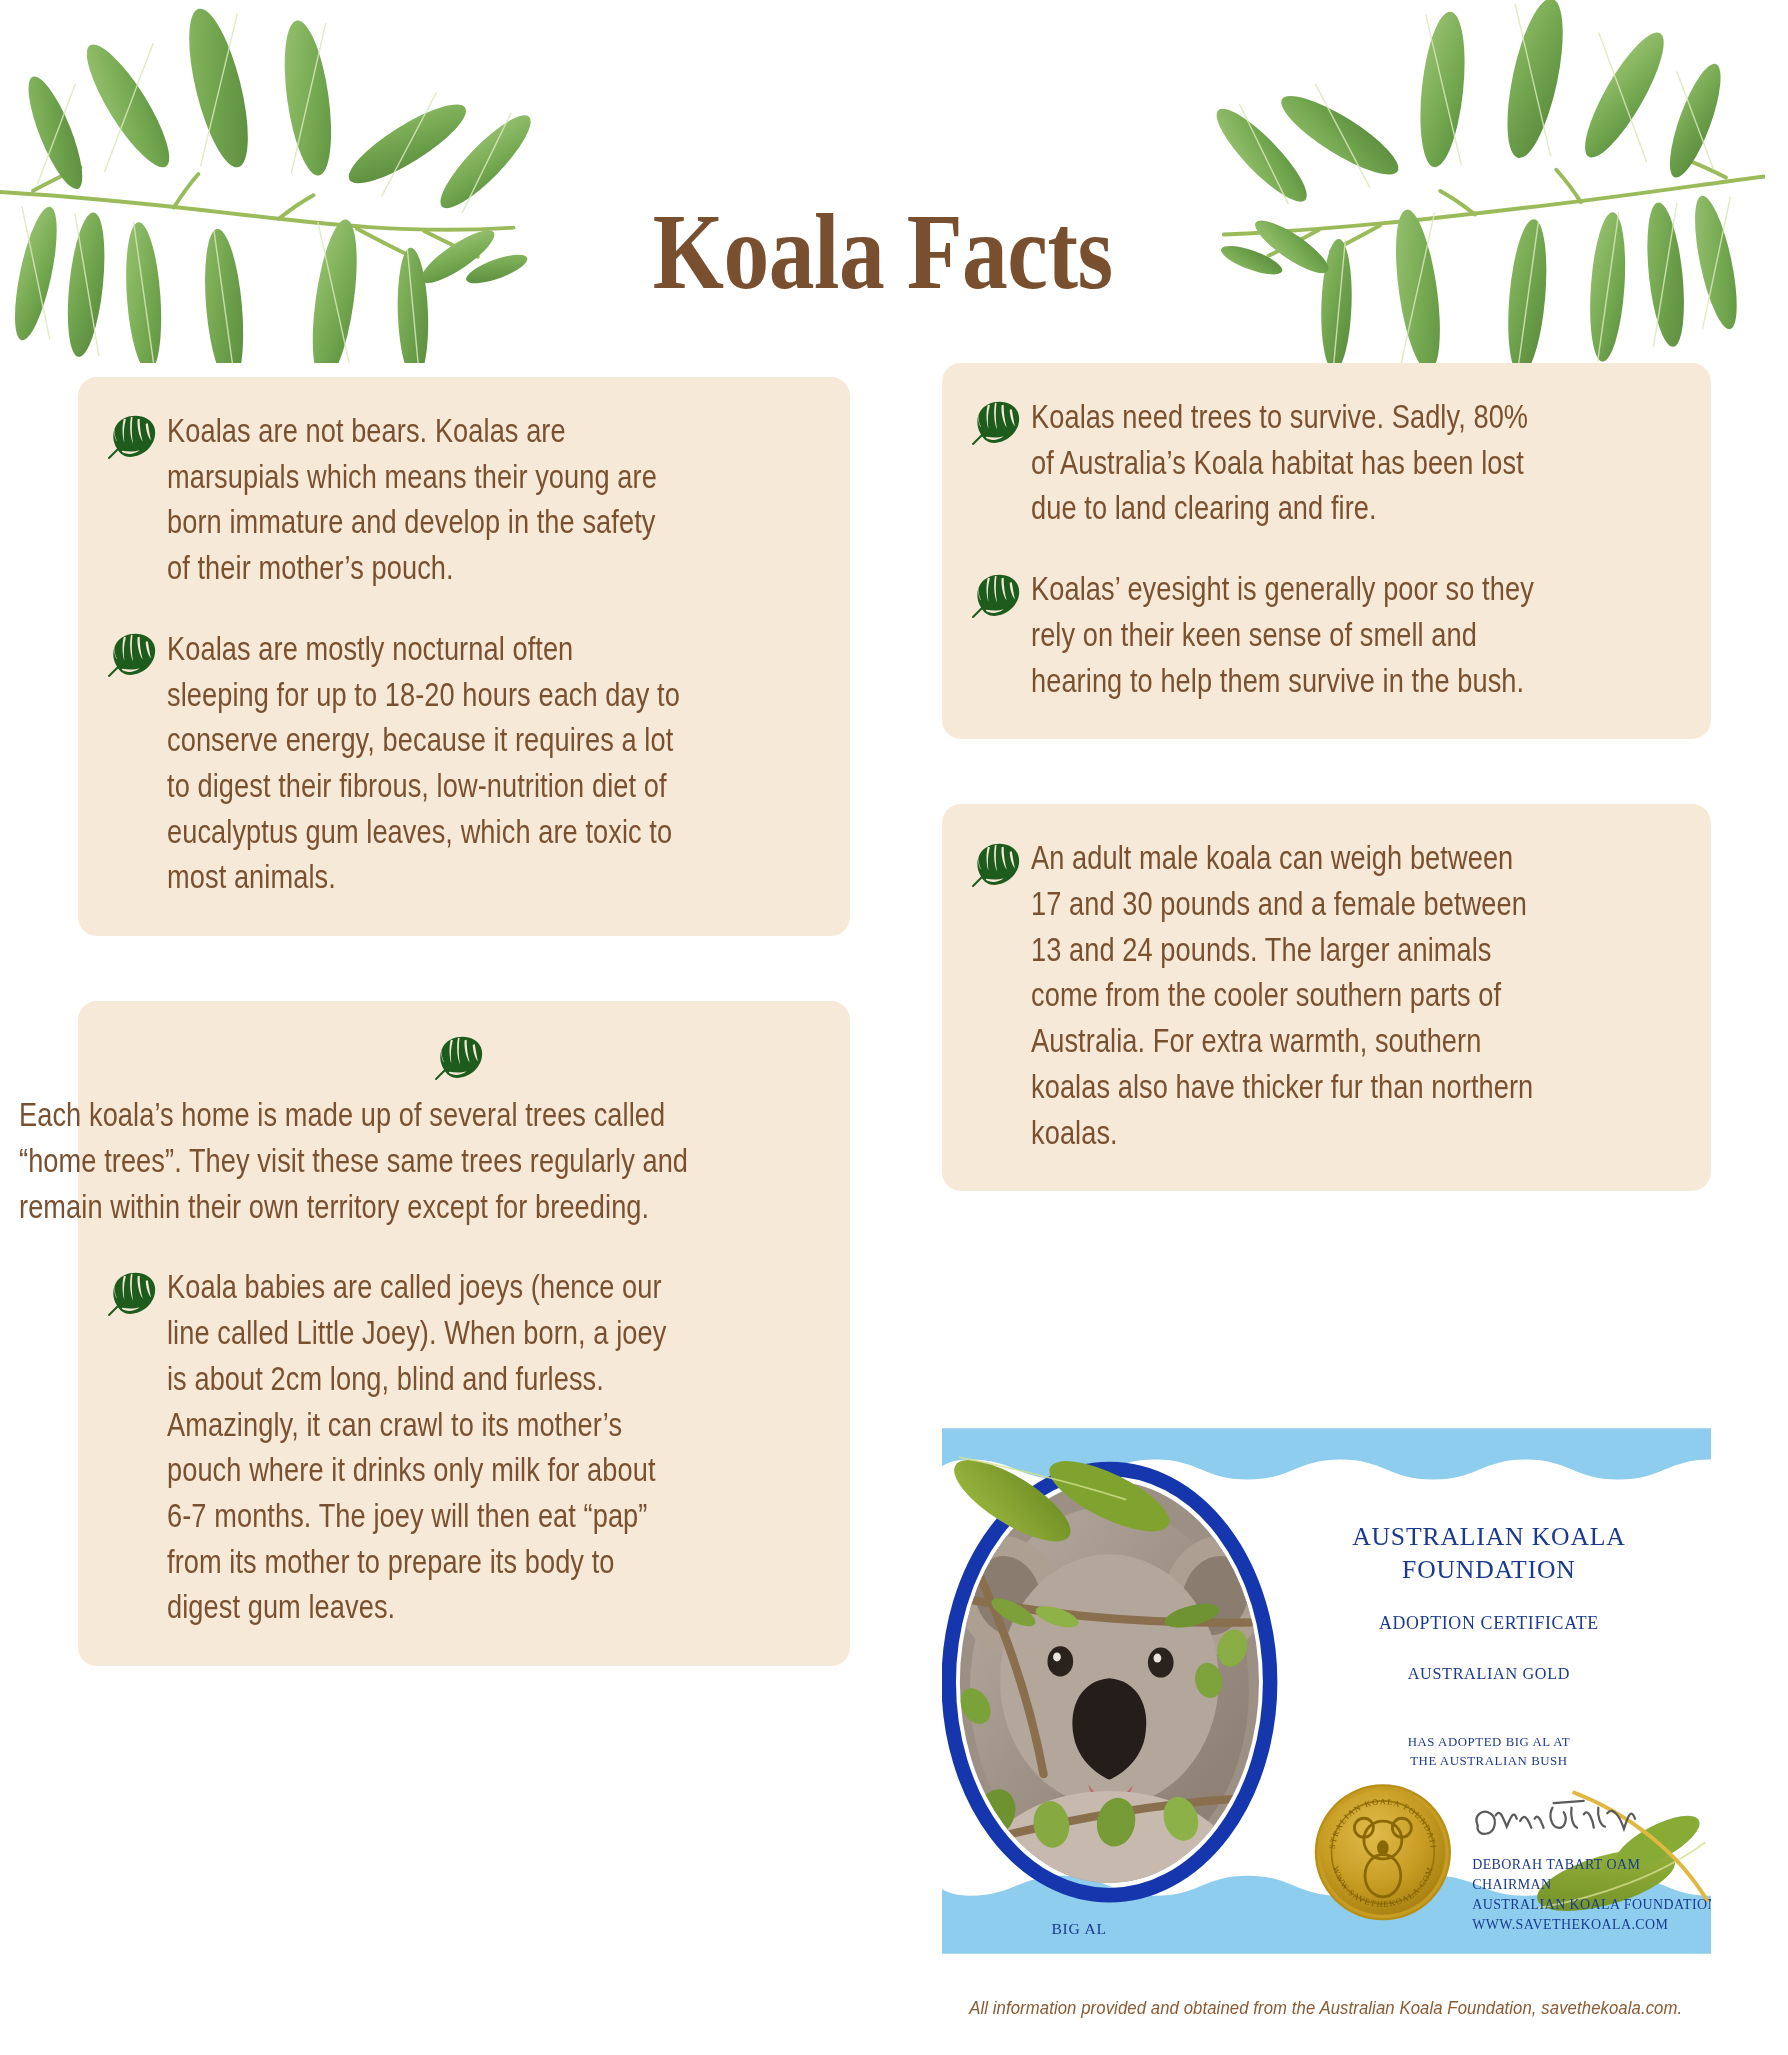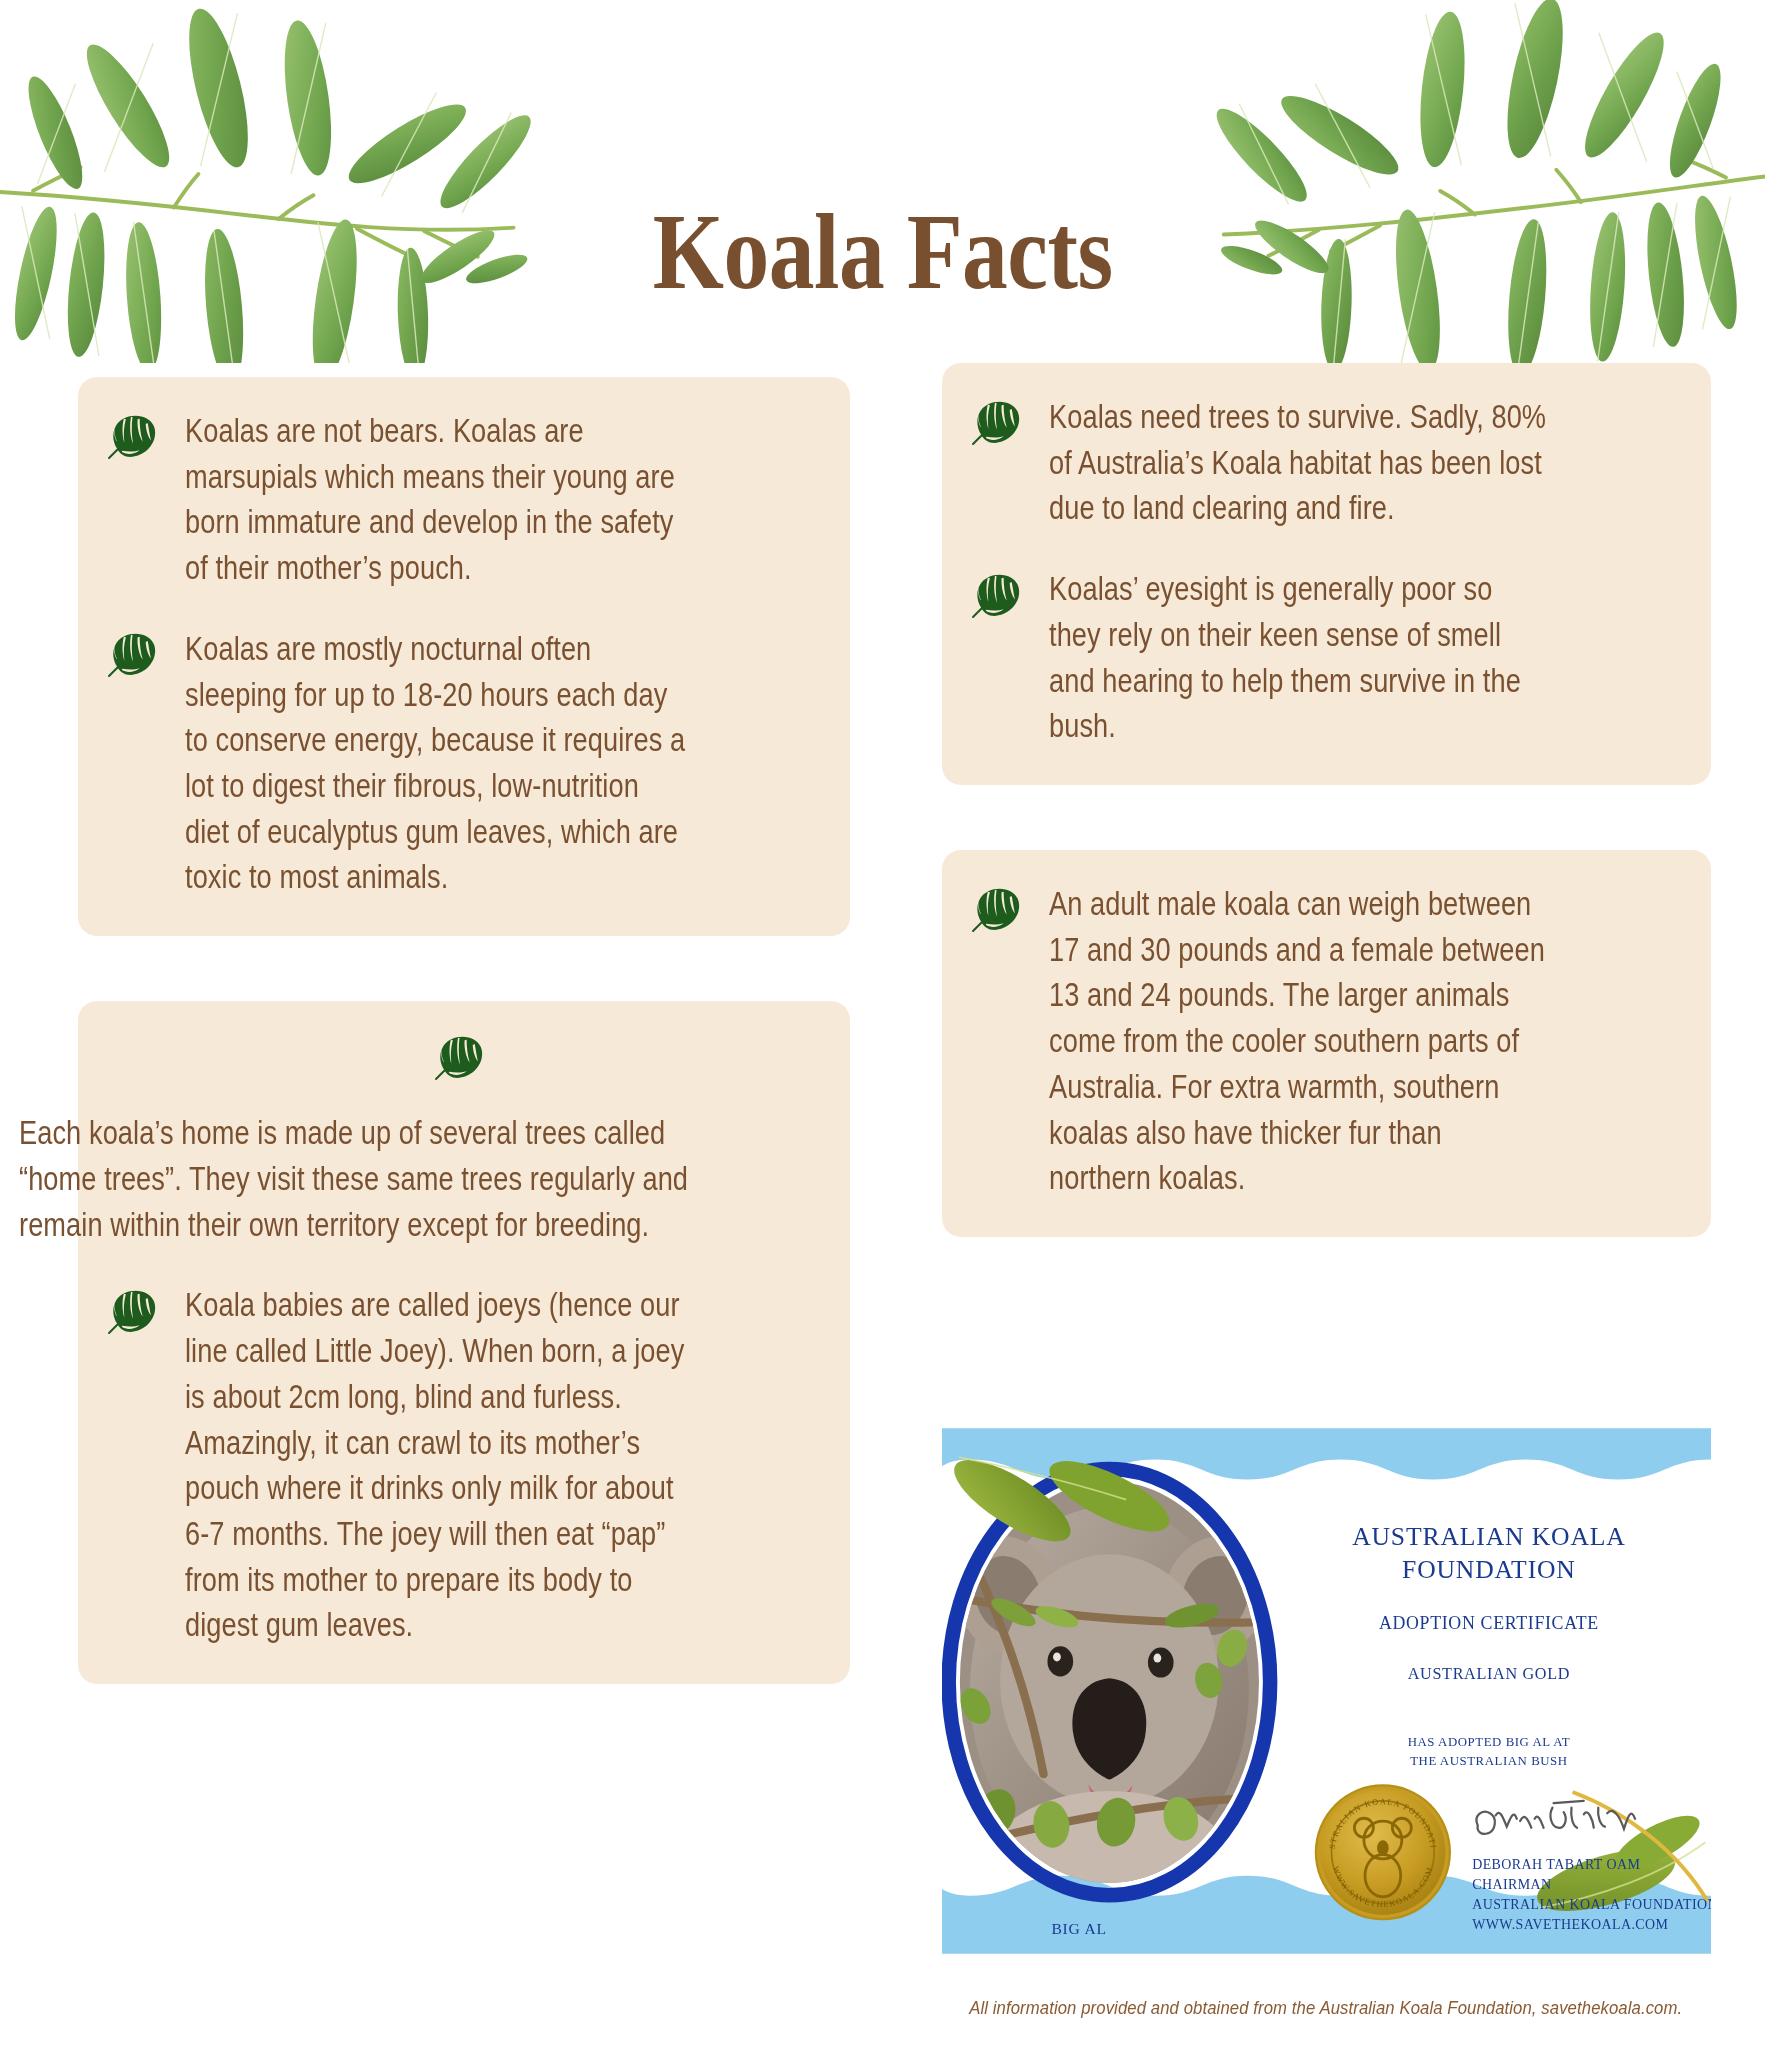--- a/index.html
+++ b/index.html
@@ -66,21 +66,21 @@
     position: relative;
   }
   .card + .card { margin-top: 65px; }
 
   .card-inner { padding: 31px 39px 36px 29px; }
 
   
   .fact {
     display: flex;
     align-items: flex-start;
-    gap: 27px;
+    gap: 9px;
   }
   .fact + .fact { margin-top: 35px; }
   .fact.center-bullet { align-items: center; flex-direction: column; }
 
   .leaf-bullet {
     flex: 0 0 auto;
     width: 51px;
     height: 51px;
     margin-top: 3.4px;
   }

